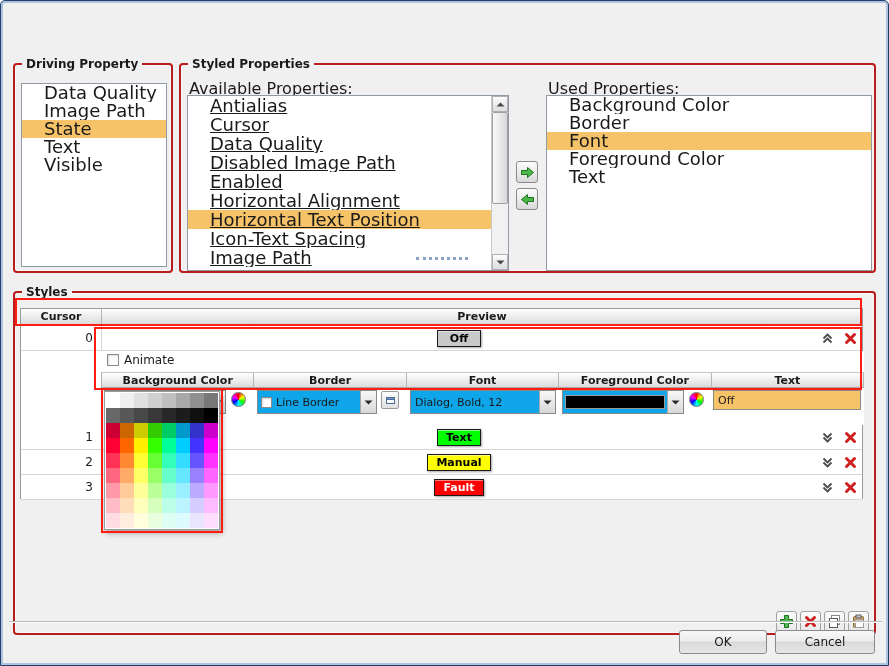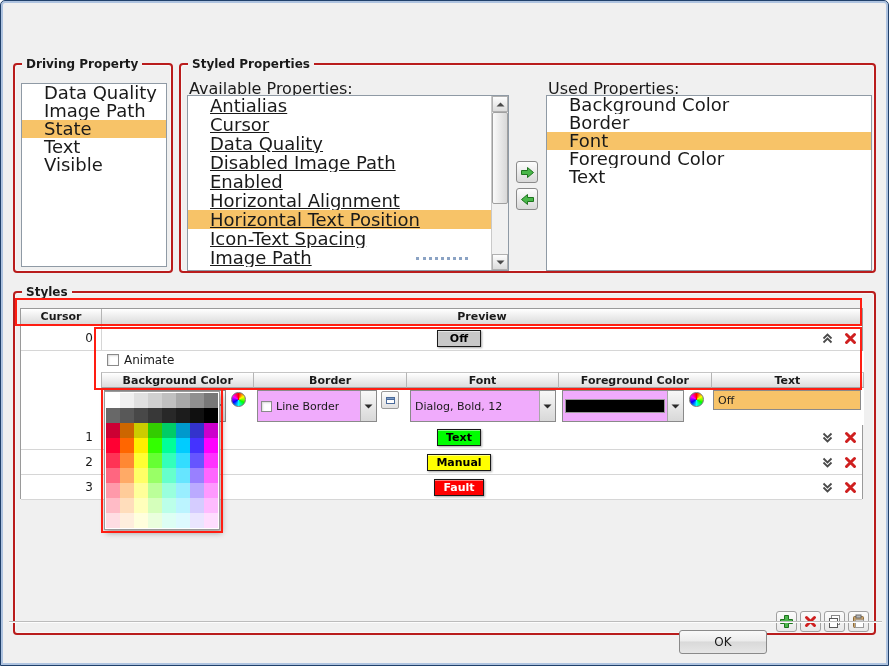--- a/index.html
+++ b/index.html
@@ -71,21 +71,21 @@
   .editor-label{font-size:12px;}
   .checkbox{display:inline-block;width:12px;height:12px;background:#fff;border:1px solid #8a8a8a;
     box-shadow:inset 1px 1px 2px rgba(0,0,0,.15);}
   .checkbox.small{width:11px;height:11px;margin-left:3px;flex:none;}
   .editor-headers{position:absolute;left:0;top:21px;width:100%;height:16px;display:flex;}
   .eh{flex:1;background:linear-gradient(#ffffff,#dcdcdc);border-top:1px solid #c5c5c5;
     border-bottom:1px solid #a5a5a5;border-right:1px solid #b5b5b5;
     font-size:11px;font-weight:bold;text-align:center;line-height:15px;overflow:hidden;}
   .eh:first-child{border-left:1px solid #b5b5b5;}
   .editor-controls{position:absolute;left:0;top:37px;width:100%;height:26px;}
-  .combo{position:absolute;top:2px;height:32px;background:#f0abfc;border:1px solid #8a8a8a;
+  .combo{position:absolute;top:2px;height:24px;background:#0ea5e9;border:1px solid #8a8a8a;
     display:flex;align-items:center;cursor:pointer;}
   .combo-text{font-size:11px;padding-left:4px;white-space:nowrap;overflow:hidden;}
   .combo-arrow{margin-left:auto;width:16px;height:100%;background:linear-gradient(#f8f8f8,#d8d8d8);
     border-left:1px solid #a8a8a8;display:flex;align-items:center;justify-content:center;flex:none;}
   .combo-swatch{flex:1;height:14px;margin:0 2px;border:1px solid #9a9a9a;}
   .color-wheel{position:absolute;top:4px;width:15px;height:15px;border-radius:50%;border:1px solid #777;
     background:conic-gradient(#ff0000,#ffff00,#00ff00,#00ffff,#0000ff,#ff00ff,#ff0000);cursor:pointer;}
   .mini-btn{position:absolute;top:3px;width:18px;height:18px;background:linear-gradient(#fdfdfd,#e0e0e0);
     border:1px solid #9a9a9a;border-radius:2px;display:flex;align-items:center;justify-content:center;cursor:pointer;}
   .text-field{position:absolute;top:2px;height:20px;background:var(--sel);border:1px solid #8a8a8a;
@@ -435,14 +435,17 @@
   </div>
 
   <div class="annotation" style="left:14px;top:297px;width:847px;height:28px;"></div>
   <div class="annotation" style="left:93px;top:326px;width:768px;height:63px;"></div>
   <div class="annotation" style="left:100px;top:387px;width:122px;height:145px;"></div>
 
   <div class="footer-sep"></div>
   <button class="dlg-btn" style="left:678px;top:629px;width:88px;">
     <span>OK</span>
   </button>
+  <button class="dlg-btn" style="left:774px;top:629px;width:100px;">
+    <span>Cancel</span>
+  </button>
 
 </div>
 
 </body></html>

